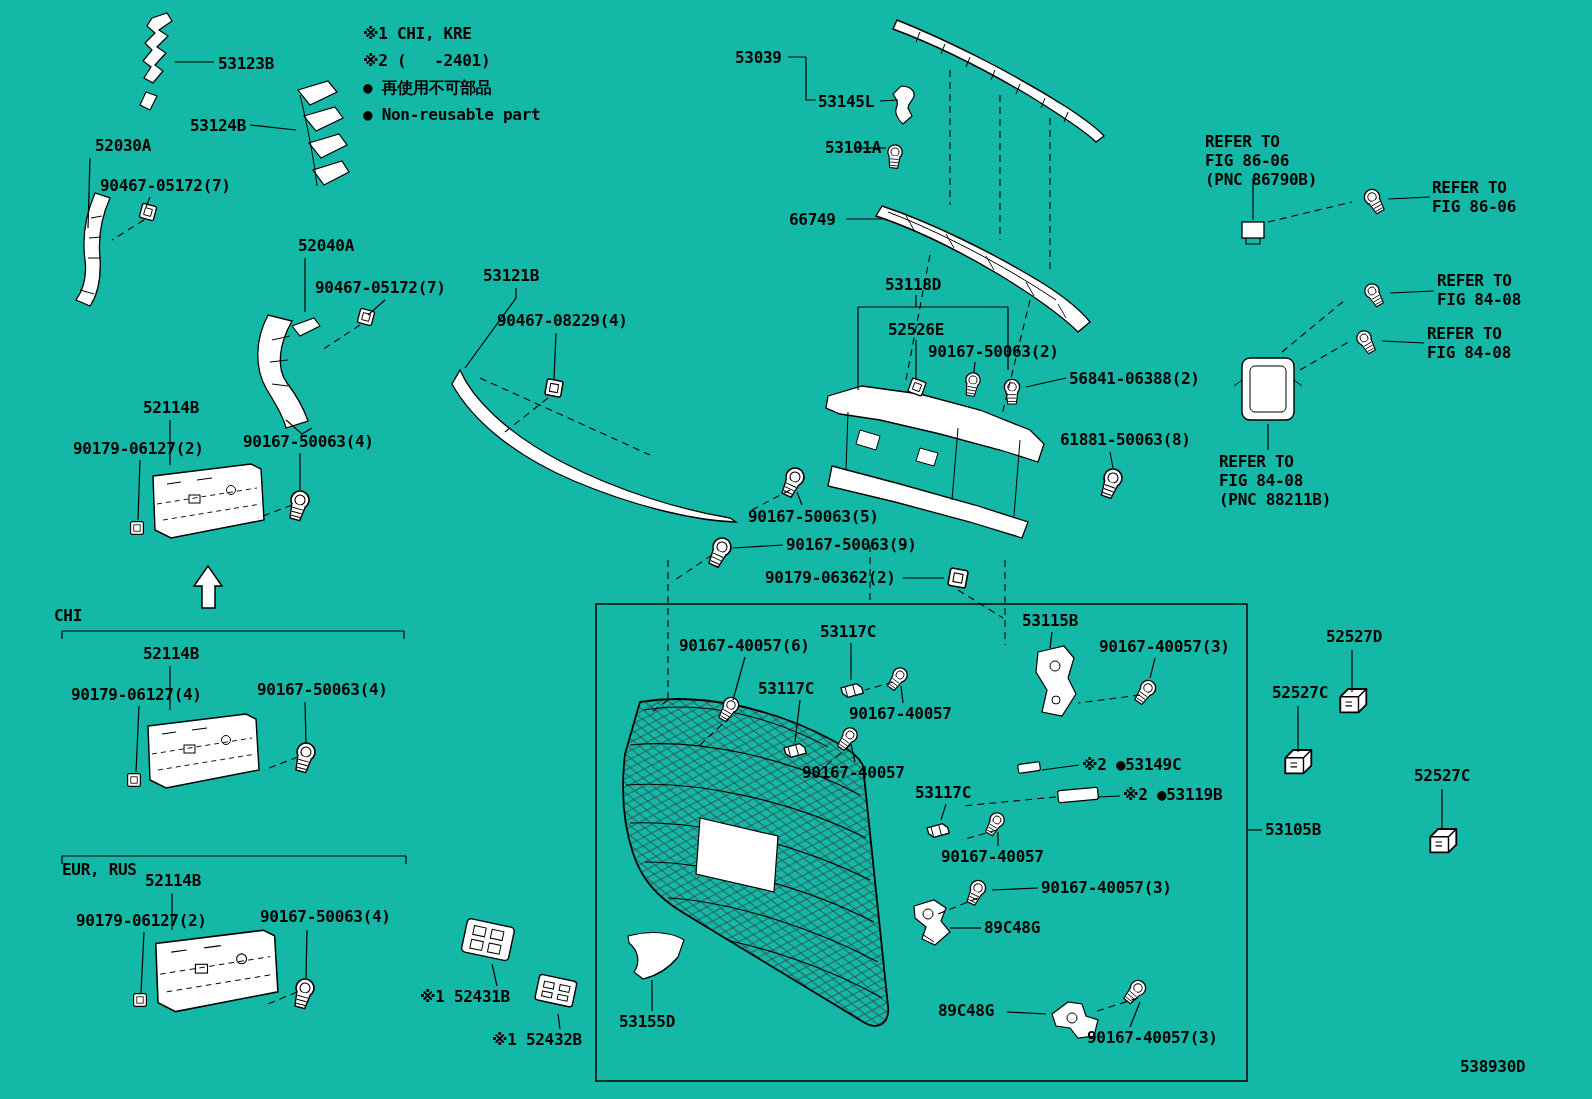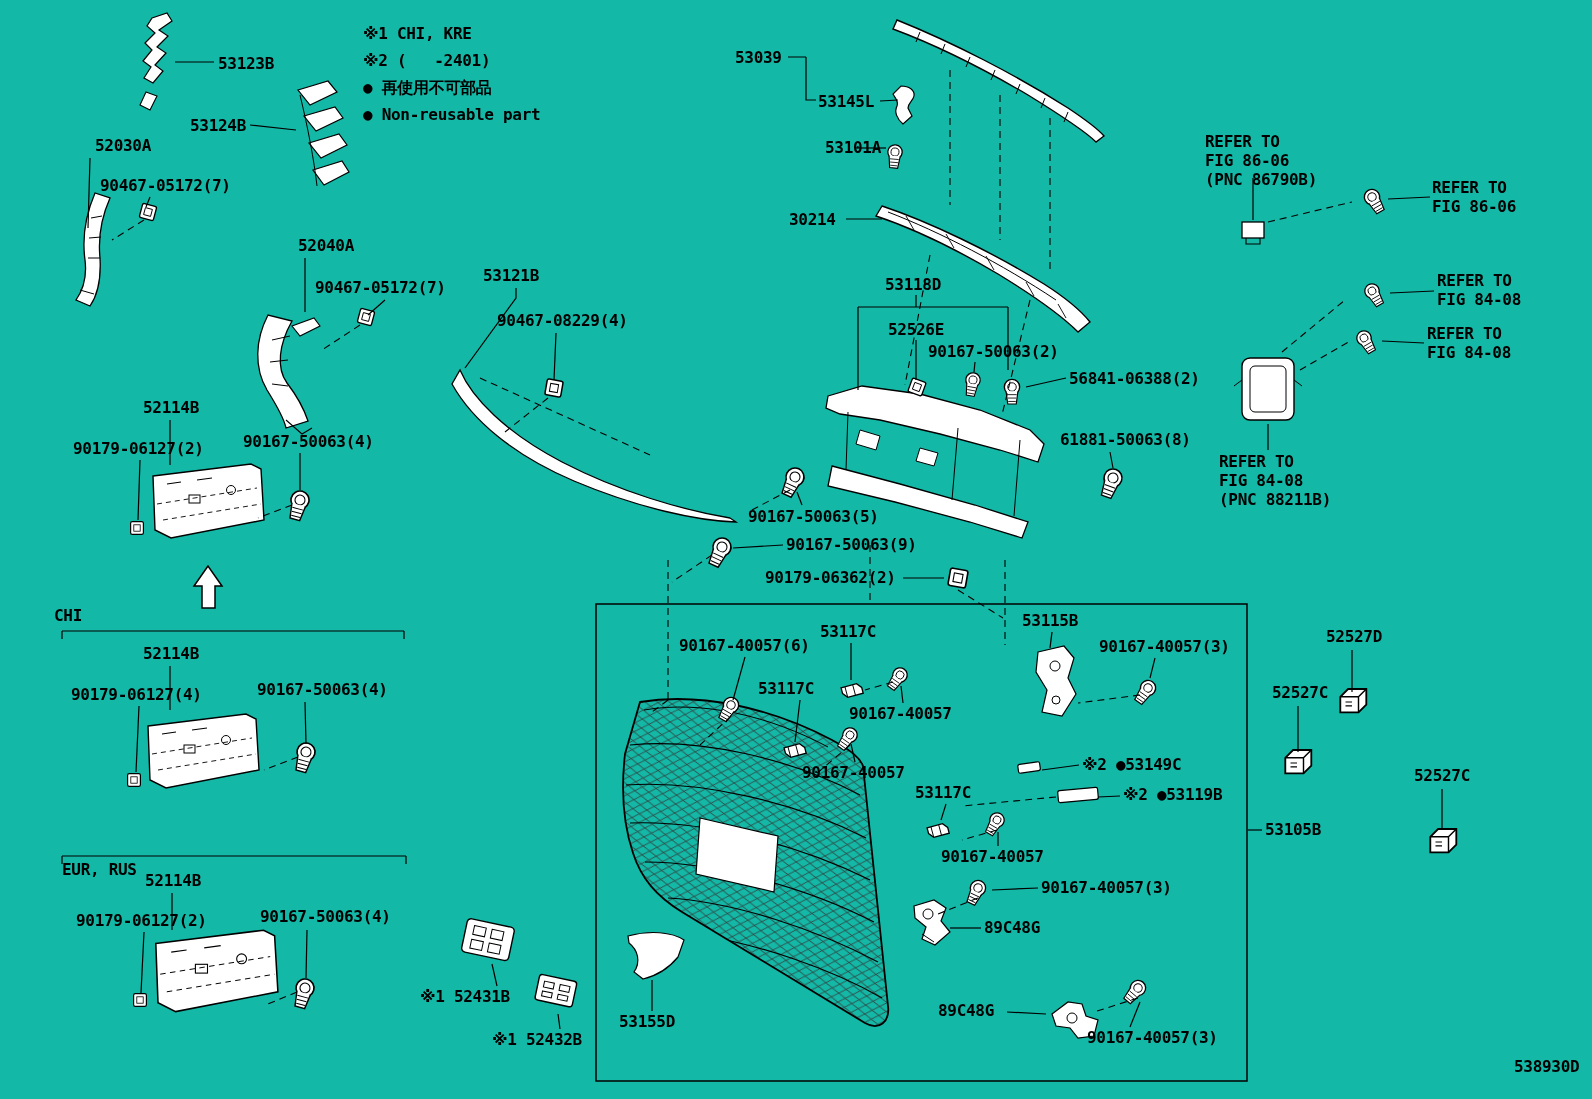--- a/index.html
+++ b/index.html
@@ -297,21 +297,21 @@
       <div class="lbl" style="left: 143px; top: 644px;">52114B</div>
       <div class="lbl" style="left: 71px; top: 685px;">90179-06127(4)</div>
       <div class="lbl" style="left: 257px; top: 680px;">90167-50063(4)</div>
       <div class="lbl" style="left: 62px; top: 832px; margin-top: 28px;">EUR, RUS</div>
       <div class="lbl" style="left: 145px; top: 871px;">52114B</div>
       <div class="lbl" style="left: 76px; top: 911px;">90179-06127(2)</div>
       <div class="lbl" style="left: 260px; top: 907px;">90167-50063(4)</div>
       <div class="lbl" style="left: 735px; top: 48px;">53039</div>
       <div class="lbl" style="left: 818px; top: 92px;">53145L</div>
       <div class="lbl" style="left: 777px; top: 138px; margin-left: 48px;">53101A</div>
-      <div class="lbl" style="left: 789px; top: 210px;">30214</div>
+      <div class="lbl" style="left: 789px; top: 210px;">66749</div>
       <div class="lbl" style="left: 885px; top: 275px;">53118D</div>
       <div class="lbl" style="left: 888px; top: 320px;">52526E</div>
       <div class="lbl" style="left: 928px; top: 342px;">90167-50063(2)</div>
       <div class="lbl" style="left: 1069px; top: 369px;">56841-06388(2)</div>
       <div class="lbl" style="left: 1060px; top: 430px;">61881-50063(8)</div>
       <div class="lbl" style="left: 1205px; top: 132px;">REFER TO
 FIG 86-06
 (PNC 86790B)</div>
       <div class="lbl" style="left: 1432px; top: 178px;">REFER TO
 FIG 86-06</div>
@@ -340,16 +340,16 @@
       <div class="lbl" style="left: 1265px; top: 820px;">53105B</div>
       <div class="lbl" style="left: 915px; top: 783px;">53117C</div>
       <div class="lbl" style="left: 941px; top: 847px;">90167-40057</div>
       <div class="lbl" style="left: 1041px; top: 878px;">90167-40057(3)</div>
       <div class="lbl" style="left: 984px; top: 918px;">89C48G</div>
       <div class="lbl" style="left: 938px; top: 1001px;">89C48G</div>
       <div class="lbl" style="left: 1087px; top: 1028px;">90167-40057(3)</div>
       <div class="lbl" style="left: 420px; top: 987px;">※1 52431B</div>
       <div class="lbl" style="left: 492px; top: 1030px;">※1 52432B</div>
       <div class="lbl" style="left: 619px; top: 1012px;">53155D</div>
-      <div class="lbl" style="left: 1514px; top: 1057px;">538930D</div>
+      <div class="lbl" style="left: 1460px; top: 1057px;">538930D</div>
     </div>
 
 </div>
 
 </body></html>

